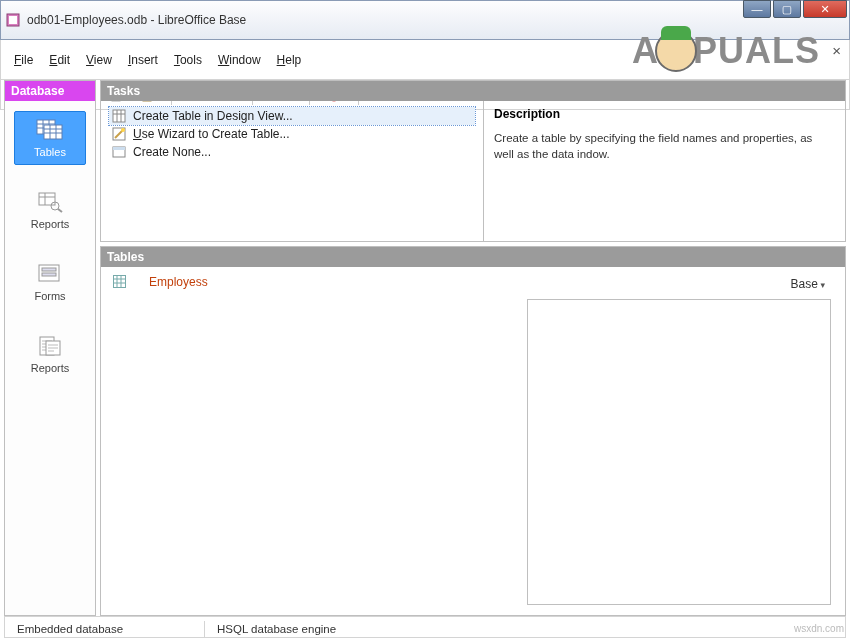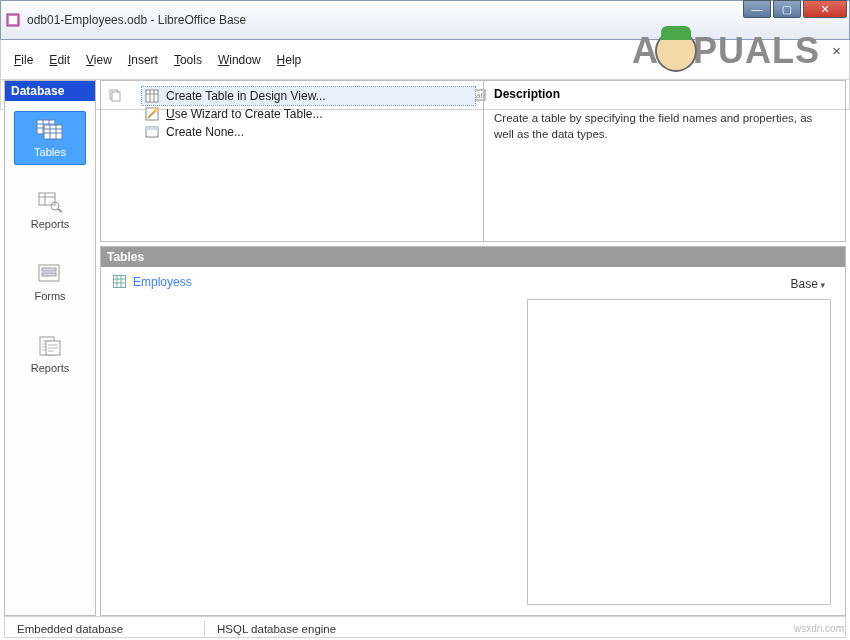--- a/index.html
+++ b/index.html
@@ -24,46 +24,46 @@
     .toolbar { height:30px; border:1px solid #d4d4d4; border-top:none; display:flex; align-items:center; padding:0 6px; gap:10px; }
     .tbtn { width:22px; height:22px; border:1px solid transparent; display:flex; align-items:center; justify-content:center; color:#666; }
     .tbtn.dd { width:30px; position:relative; }
     .tbtn.dd::after { content:"▾"; font-size:8px; color:#555; position:absolute; right:2px; }
     .tsep { width:1px; height:20px; background:#ccc; margin:0 3px; }
     .tbtn svg { display:block; }
 
     
     .app { position:absolute; top:80px; left:4px; right:4px; bottom:24px; display:flex; gap:4px; }
     .sidebar { width:92px; border:1px solid #bfbfbf; display:flex; flex-direction:column; }
-    .sidehead { background:#1d4ed8; color:#fff; font-weight:bold; font-size:12px; padding:3px 6px; }
+    .sidehead { background:#d946ef; color:#fff; font-weight:bold; font-size:12px; padding:3px 6px; }
     .sidebody { flex:1; background:#fdfdfd; padding:10px 4px; display:flex; flex-direction:column; align-items:center; gap:18px; }
     .sideitem { width:72px; display:flex; flex-direction:column; align-items:center; gap:4px; padding:6px 2px; border:1px solid transparent; cursor:default; }
     .sideitem.selected { background:#4aa3ff; border:1px solid #1d7de0; border-radius:2px; }
     .sideitem .sicon { width:30px; height:24px; display:flex; align-items:center; justify-content:center; }
     .sideitem .slabel { font-size:11px; color:#444; }
     .sideitem.selected .slabel { color:#fff; }
 
     .maincol { flex:1; display:flex; flex-direction:column; gap:4px; }
     .panel { border:1px solid #bfbfbf; display:flex; flex-direction:column; }
     .panelhead { background:#9b9b9b; color:#fff; font-weight:bold; font-size:12px; padding:3px 6px; }
     .tasks { flex:0 0 162px; }
     .tasksbody { flex:1; display:flex; }
     .taskslist { flex:1; padding:6px 8px; }
-    .taskitem { display:flex; align-items:center; gap:6px; padding:1px 2px; font-size:12px; color:#222; cursor:default;margin-left:33px; }
+    .taskitem { display:flex; align-items:center; gap:6px; padding:1px 2px; font-size:12px; color:#222; cursor:default; }
     .taskitem.selected { outline:1px dotted #6a98d6; background:#e6f0fb; }
     .taskitem .ticon { width:16px; height:16px; display:flex; align-items:center; justify-content:center; }
     .taskitem .tlabel u { text-decoration: underline; }
     .descpane { width:362px; border-left:1px solid #bfbfbf; padding:6px 10px; }
     .descpane .dt { font-weight:bold; font-size:12px; margin-bottom:10px; }
     .descpane .dd { font-size:11.5px; color:#333; line-height:1.35; }
 
     .tables { flex:1; }
     .tablesbody { flex:1; display:flex; position:relative; }
     .tableslist { flex:1; padding:8px 12px; }
-    .tblitem { display:flex; align-items:center; gap:6px; font-size:12px; color:#3b82f6; }
+    .tblitem { display:flex; align-items:center; gap:22px; font-size:12px; color:#c2410c; }
     .tblitem .ticon { width:14px; height:14px; }
     .rightblock { width:318px; display:flex; flex-direction:column; padding:6px 10px 10px 0; }
     .viewsel { text-align:right; padding:4px 10px 8px 0; font-size:12px; color:#333; }
     .viewsel .dd::after { content:" ▾"; font-size:9px; color:#555; }
     .preview { flex:1; border:1px solid #bfbfbf; margin-left:0; margin-right:4px; background:#fff; }
 
     
     .statusbar { position:absolute; left:4px; right:4px; bottom:2px; height:22px; border:1px solid #d4d4d4; display:flex; align-items:flex-end; font-size:11.5px; color:#333; }
     .statusbar .cell { padding:2px 12px; border-right:1px solid #d4d4d4; display:flex; align-items:center; }
     .statusbar .cell:first-child { width:200px; }
@@ -231,20 +231,21 @@
             </svg>
           </span>
         <span class="slabel">Reports</span>
       </div>
     </div>
   </div>
 
   <div class="maincol">
 
     <div class="panel tasks">
+      <div class="panelhead">Tasks</div>
       <div class="tasksbody">
         <div class="taskslist">
           <div class="taskitem selected">
             <span class="ticon">
                 <svg width="14" height="14">
                   <rect x="1" y="1" width="12" height="12" fill="#fff" stroke="#888"></rect>
                   <path d="M1 5 H13 M5 1 V13 M9 1 V13" stroke="#888"></path>
                 </svg>
               </span>
             <span class="tlabel">Create Table in Design View...</span>
@@ -264,21 +265,21 @@
                 <svg width="14" height="14">
                   <rect x="1" y="2" width="12" height="10" fill="#fff" stroke="#888"></rect>
                   <rect x="1" y="2" width="12" height="3" fill="#cde"></rect>
                 </svg>
               </span>
             <span class="tlabel">Create None...</span>
           </div>
         </div>
         <div class="descpane">
           <div class="dt">Description</div>
-          <div class="dd">Create a table by specifying the field names and properties, as well as the data types.</div>
+          <div class="dd">Create a table by specifying the field names and properties, as well as the data indow.</div>
         </div>
       </div>
     </div>
 
     <div class="panel tables">
       <div class="panelhead">Tables</div>
       <div class="tablesbody">
         <div class="tableslist">
           <div class="tblitem">
             <span class="ticon"><svg width="13" height="13">

